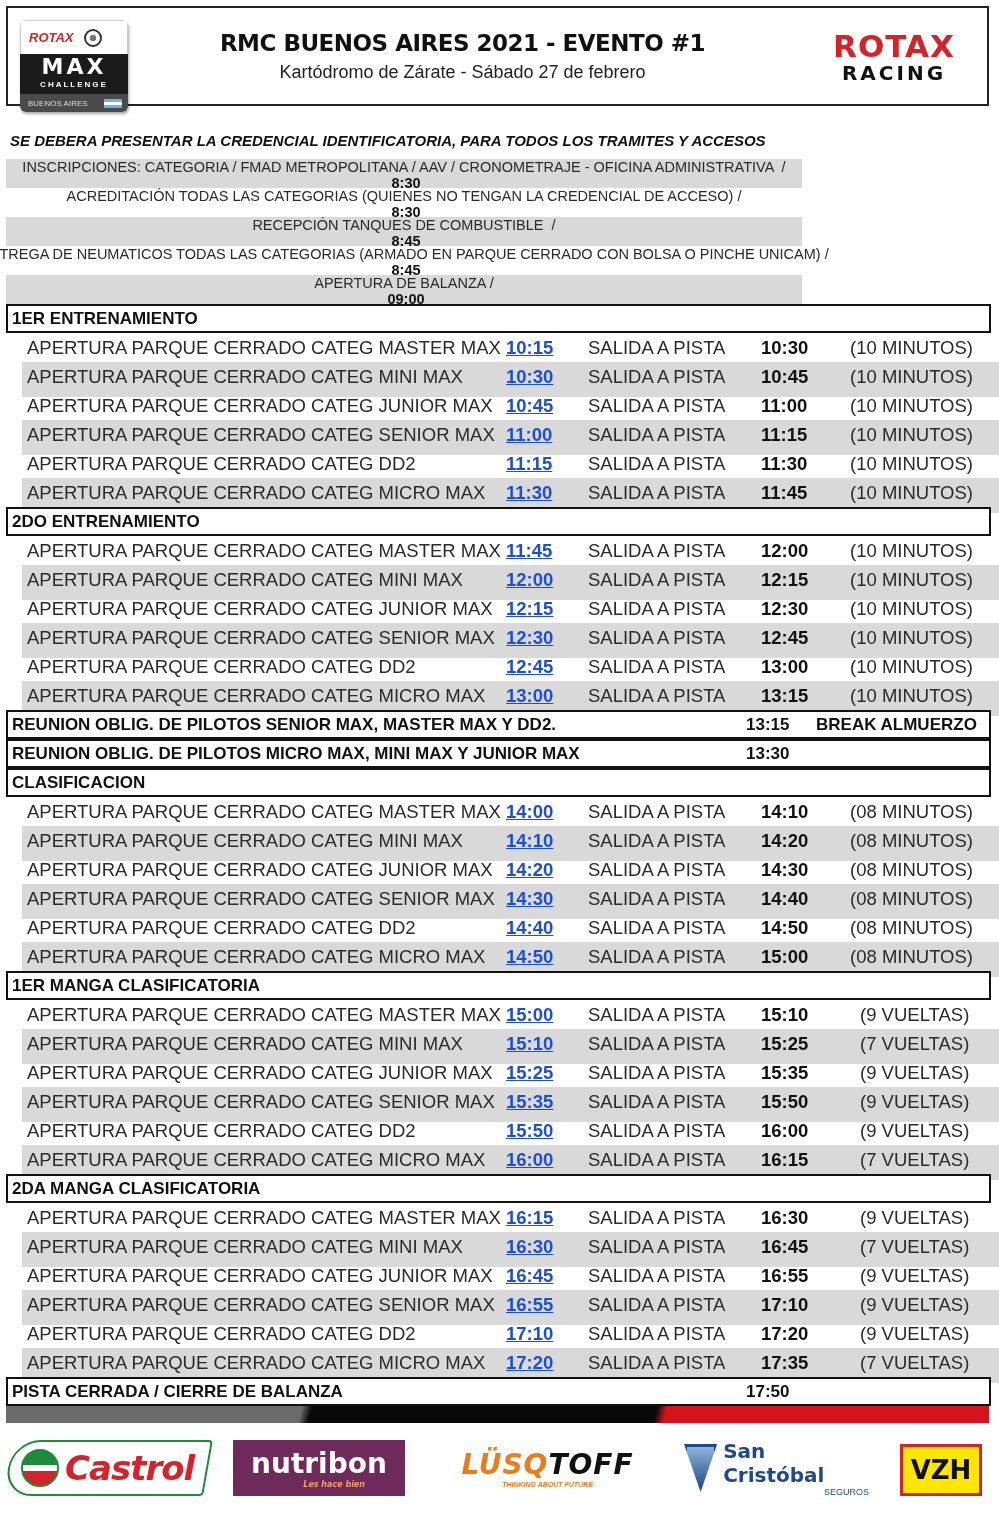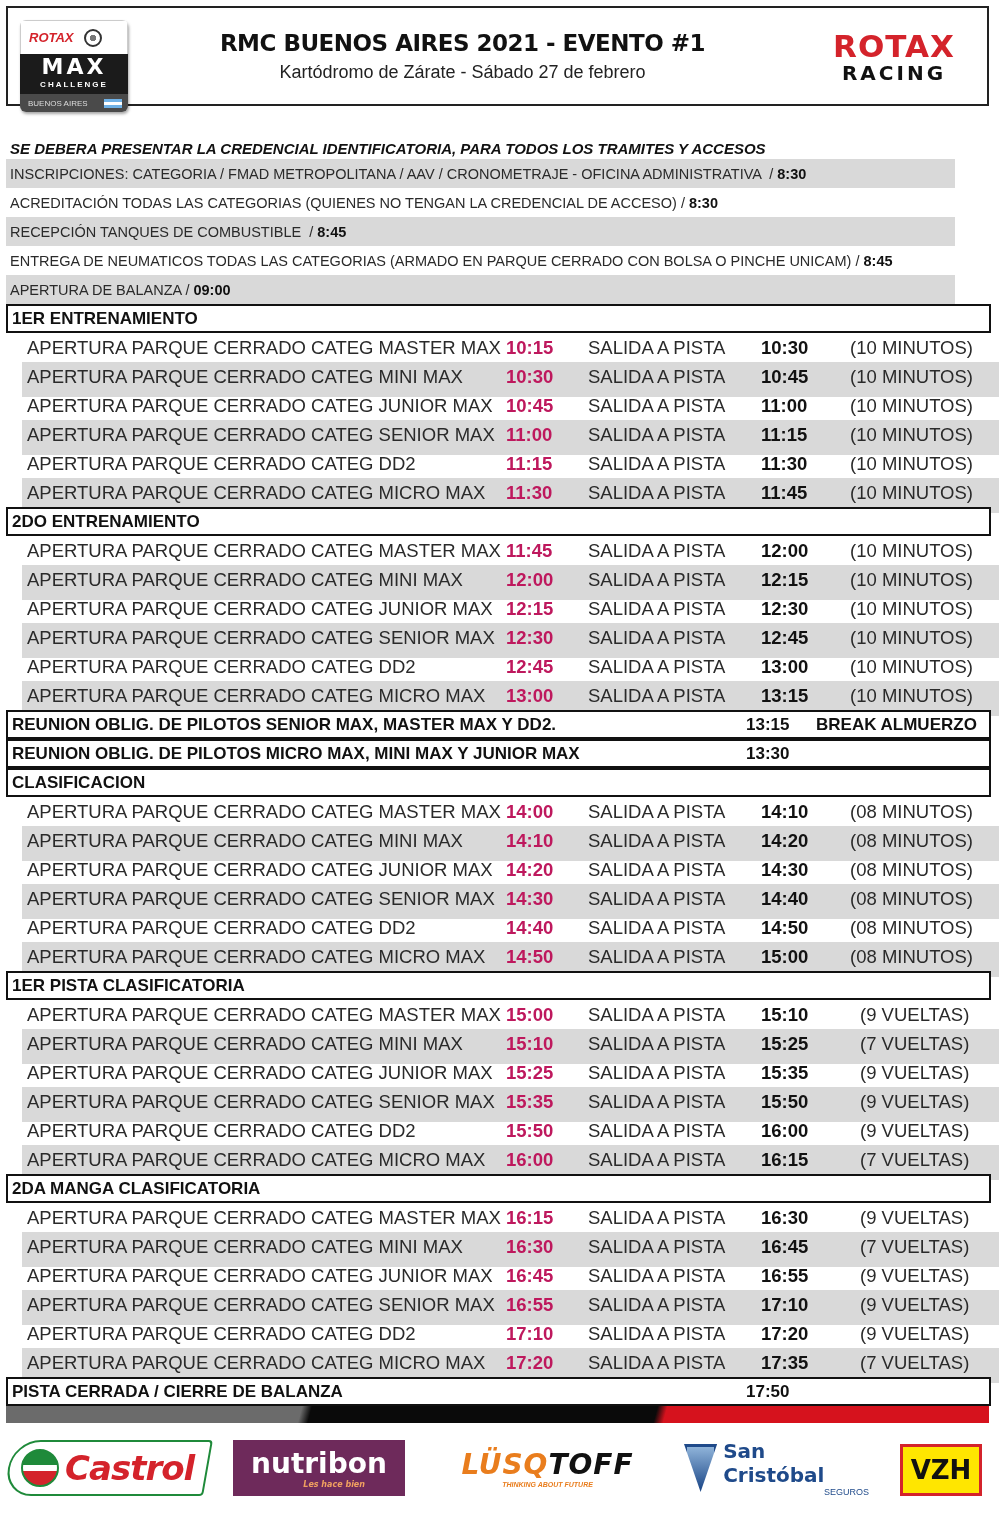--- a/index.html
+++ b/index.html
@@ -17,35 +17,35 @@
   .flag { width: 18px; height: 9px; background: linear-gradient(#6fb1e6 33%, #fff 33%, #fff 66%, #6fb1e6 66%); }
 
   .title-block { position: absolute; left: 130px; right: 200px; top: 22px; text-align: center; }
   .title { font-family: "DejaVu Sans", sans-serif; font-size: 23px; font-weight: 700; color: #111; letter-spacing: -0.5px; }
   .subtitle { font-size: 18px; color: #222; margin-top: 6px; }
 
   .logo-right { position: absolute; right: 18px; top: 22px; width: 150px; text-align: center; }
   .logo-right .r1 { font-family: "DejaVu Sans", sans-serif; font-weight: 900; font-size: 31px; color: #d4232b; letter-spacing: 1px; line-height: 32px; }
   .logo-right .r2 { font-family: "DejaVu Sans", sans-serif; font-weight: 700; font-size: 20px; color: #111; letter-spacing: 3px; line-height: 22px; }
 
-  .notice { position: absolute; left: 10px; top: 140px; font-size: 15px; font-weight: 700; font-style: italic; color: #111; }
-
-  .info { position: absolute; left: 6px; width: 949px; height: 29px; display: flex; align-items: center; padding-left: 4px; font-size: 14.5px; color: #2a2a2a; }
+  .notice { position: absolute; left: 10px; top: 132px; font-size: 15px; font-weight: 700; font-style: italic; color: #111; }
+
+  .info { position: absolute; left: 6px; width: 796px; height: 29px; display: flex; align-items: center; padding-left: 4px; font-size: 14.5px; color: #2a2a2a; flex-direction: column; }
   .info.grey { background: #d9d9d9; }
   .info b { font-weight: 700; color: #111; }
 
   .section { position: absolute; left: 6px; width: 985px; height: 29px; border: 2px solid #111; background: #fff; display: flex; align-items: center; padding-left: 4px; font-size: 17px; font-weight: 700; color: #111; }
   .section .t { position: absolute; left: 738px; font-weight: 700; }
   .section .n { position: absolute; left: 808px; font-weight: 700; }
 
   .row { position: absolute; left: 22px; width: 983px; height: 35px; font-size: 18.5px; color: #2a2a2a; }
   .row.grey { background: #d9d9d9; }
   .row span { position: absolute; top: 4px; white-space: nowrap; }
   .row .d { left: 5px; }
-  .row .t1 { left: 484px; font-weight: 700; color: #be185d; }
+  .row .t1 { left: 484px; font-weight: 700; color: #1d4ed8; text-decoration: underline; }
   .row .s { left: 566px; }
   .row .t2 { left: 739px; font-weight: 700; color: #111; }
   .row .n { left: 828px; }
   .row .n.v { left: 838px; }
 
   .stripe { position: absolute; left: 6px; top: 1406px; width: 983px; height: 17px; background: linear-gradient(105deg, #6b6b6b 0%, #6b6b6b 30%, #0a0a0a 31%, #0a0a0a 66%, #d6121d 67%, #d6121d 100%); }
 
   .sponsors { position: absolute; left: 0; top: 1440px; width: 999px; height: 60px; }
   .sp { position: absolute; top: 0; height: 56px; display: flex; align-items: center; justify-content: center; }
   .castrol { left: 8px; width: 200px; border: 2px solid #1f8a3a; border-radius: 28px 4px 4px 28px; transform: skewX(-10deg); }
@@ -255,21 +255,21 @@
       <span class="n">(08 MINUTOS)</span>
     </div>
     <div class="row grey" style="top: 942px;">
       <span class="d">APERTURA PARQUE CERRADO CATEG MICRO MAX</span>
       <span class="t1">14:50</span>
       <span class="s">SALIDA A PISTA</span>
       <span class="t2">15:00</span>
       <span class="n">(08 MINUTOS)</span>
     </div>
     <div class="section" style="top: 971px;">
-      <span>1ER PISTA CLASIFICATORIA</span>
+      <span>1ER MANGA CLASIFICATORIA</span>
     </div>
     <div class="row" style="top: 1000px;">
       <span class="d">APERTURA PARQUE CERRADO CATEG MASTER MAX</span>
       <span class="t1">15:00</span>
       <span class="s">SALIDA A PISTA</span>
       <span class="t2">15:10</span>
       <span class="n v">(9 VUELTAS)</span>
     </div>
     <div class="row grey" style="top: 1029px;">
       <span class="d">APERTURA PARQUE CERRADO CATEG MINI MAX</span>

